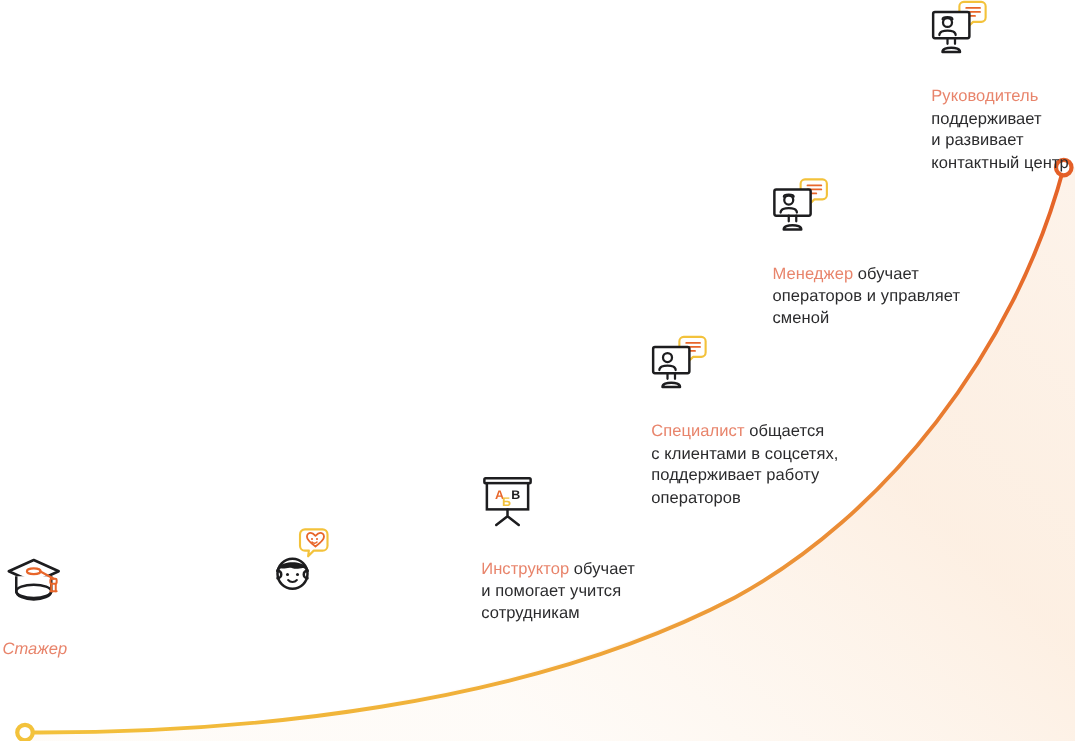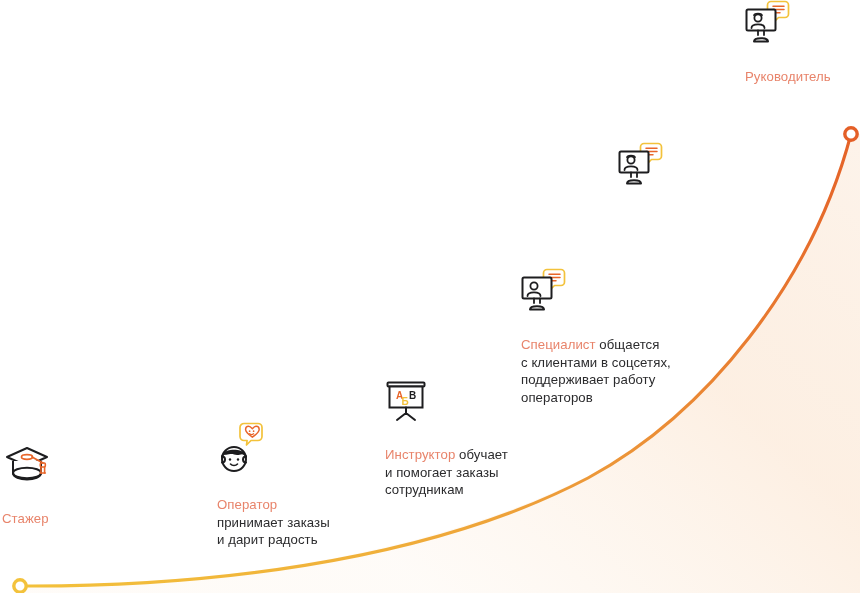--- a/index.html
+++ b/index.html
@@ -39,21 +39,21 @@
     letter-spacing: 0.005em;
     white-space: pre-line;
   }
   .role-name {
     color: #e8846b;
   }
   .role-name.block {
     display: block;
   }
   
-  #stage-trainee      { left: 2px;   top: 444px; width: 190px; }
+  #stage-trainee      { left: 2px;   top: 444px; width: 190px; font-style: italic; }
   #stage-operator     { left: 217px; top: 420px; width: 175px; }
   #stage-instructor   { left: 385px; top: 380px; width: 180px; }
   #stage-specialist   { left: 521px; top: 268px; width: 180px; }
   #stage-manager      { left: 618px; top: 142px; width: 180px; }
   #stage-head         { left: 745px; top: 0px;   width: 140px; }
 </style>
 </head>
 <body>
 
 <div id="canvas">
@@ -109,38 +109,34 @@
       <path d="M32.6 13.6 C33.7 14.9 35.5 14.9 36.6 13.6" fill="none" stroke="#e8662a" stroke-width="1.2" stroke-linecap="round"></path>
 
       <circle cx="17" cy="39" r="12" fill="#ffffff" stroke="#1d1d1f" stroke-width="2"></circle>
       <path d="M6.5 33.5 C9 28.5 25 28.5 27.5 33.5 C27.5 33.5 21 36 17 34.5 C13 33 9 36.5 6.5 33.5 Z" fill="#1d1d1f"></path>
       <path d="M5 36.5 a3 3 0 0 1 0 6 M29 36.5 a3 3 0 0 0 0 6" fill="none" stroke="#1d1d1f" stroke-width="2" stroke-linecap="round"></path>
       <path d="M5 37 C5 30 29 30 29 37" fill="none" stroke="#1d1d1f" stroke-width="2" stroke-linecap="round"></path>
       <circle cx="13" cy="39.5" r="1.2" fill="#1d1d1f"></circle>
       <circle cx="21" cy="39.5" r="1.2" fill="#1d1d1f"></circle>
       <path d="M13.5 44 C15.3 46 18.7 46 20.5 44" fill="none" stroke="#1d1d1f" stroke-width="1.6" stroke-linecap="round"></path>
     </svg>
-    <div class="stage-text">
-      <span class="role-name block">Оператор</span><span>принимает заказы
-и дарит радость</span>
-    </div>
   </div>
 
   <div class="stage" id="stage-instructor">
     <svg class="stage-icon" width="42" height="42" viewBox="0 0 42 42">
       <rect x="2.5" y="2.5" width="37" height="4" rx="1" fill="#ffffff" stroke="#1d1d1f" stroke-width="2"></rect>
       <rect x="4.5" y="6.5" width="33" height="21" fill="#ffffff" stroke="#1d1d1f" stroke-width="2"></rect>
       <text x="11" y="19" font-family="'Liberation Sans',sans-serif" font-size="10" font-weight="700" fill="#e8662a">А</text>
       <text x="16.5" y="25" font-family="'Liberation Sans',sans-serif" font-size="10" font-weight="700" fill="#f3c23b">Б</text>
       <text x="24" y="19" font-family="'Liberation Sans',sans-serif" font-size="10" font-weight="700" fill="#1d1d1f">В</text>
       <path d="M21 27.5 L21 33 M21 33 L12 40 M21 33 L30 40" fill="none" stroke="#1d1d1f" stroke-width="2" stroke-linecap="round"></path>
     </svg>
     <div class="stage-text">
       <span class="role-name">Инструктор</span><span> обучает
-и помогает заказы
+и помогает учится
 сотрудникам</span>
     </div>
   </div>
 
   <div class="stage" id="stage-specialist">
     <svg class="stage-icon" width="46" height="44" viewBox="0 0 46 44">
       <path d="M26 1.5 h14 a3.5 3.5 0 0 1 3.5 3.5 v9 a3.5 3.5 0 0 1 -3.5 3.5 h-6.5 l-4.5 4.3 l0.7 -4.3 h-3.7 a3.5 3.5 0 0 1 -3.5 -3.5 v-9 a3.5 3.5 0 0 1 3.5 -3.5 z" fill="#ffffff" stroke="#f3c23b" stroke-width="1.7" stroke-linejoin="round"></path>
       <path d="M28 6.3 h11 M28 9.5 h11 M28 12.7 h7" stroke="#e8662a" stroke-width="1.5" stroke-linecap="round"></path>
       <rect x="1.5" y="9.5" width="29" height="21" rx="1.5" fill="#ffffff" stroke="#1d1d1f" stroke-width="2"></rect>
       <circle cx="13" cy="18" r="3.6" fill="none" stroke="#1d1d1f" stroke-width="1.8"></circle>
@@ -161,31 +157,38 @@
     <svg class="stage-icon" width="46" height="44" viewBox="0 0 46 44">
       <path d="M26 1.5 h14 a3.5 3.5 0 0 1 3.5 3.5 v9 a3.5 3.5 0 0 1 -3.5 3.5 h-6.5 l-4.5 4.3 l0.7 -4.3 h-3.7 a3.5 3.5 0 0 1 -3.5 -3.5 v-9 a3.5 3.5 0 0 1 3.5 -3.5 z" fill="#ffffff" stroke="#f3c23b" stroke-width="1.7" stroke-linejoin="round"></path>
       <path d="M28 6.3 h11 M28 9.5 h11 M28 12.7 h7" stroke="#e8662a" stroke-width="1.5" stroke-linecap="round"></path>
       <rect x="1.5" y="9.5" width="29" height="21" rx="1.5" fill="#ffffff" stroke="#1d1d1f" stroke-width="2"></rect>
       <circle cx="13" cy="18" r="3.6" fill="none" stroke="#1d1d1f" stroke-width="1.8"></circle>
       <path d="M9 15.4 C9 13 17 13 17 15.4" fill="none" stroke="#1d1d1f" stroke-width="1.6" stroke-linecap="round"></path>
       <path d="M6.5 28 C6.5 23.2 19.5 23.2 19.5 28" fill="none" stroke="#1d1d1f" stroke-width="1.8" stroke-linecap="round"></path>
       <path d="M13 30.5 L13 35 M19 30.5 L19 35" fill="none" stroke="#1d1d1f" stroke-width="1.8" stroke-linecap="round"></path>
       <path d="M9 41.5 C9 37 23 37 23 41.5 Z" fill="#ffffff" stroke="#1d1d1f" stroke-width="2" stroke-linejoin="round"></path>
     </svg>
+    <div class="stage-text">
+      <span class="role-name">Менеджер</span><span> обучает
+операторов и управляет
+сменой</span>
+    </div>
   </div>
 
   <div class="stage" id="stage-head">
     <svg class="stage-icon" width="46" height="44" viewBox="0 0 46 44">
       <path d="M26 1.5 h14 a3.5 3.5 0 0 1 3.5 3.5 v9 a3.5 3.5 0 0 1 -3.5 3.5 h-6.5 l-4.5 4.3 l0.7 -4.3 h-3.7 a3.5 3.5 0 0 1 -3.5 -3.5 v-9 a3.5 3.5 0 0 1 3.5 -3.5 z" fill="#ffffff" stroke="#f3c23b" stroke-width="1.7" stroke-linejoin="round"></path>
       <path d="M28 6.3 h11 M28 9.5 h11 M28 12.7 h7" stroke="#e8662a" stroke-width="1.5" stroke-linecap="round"></path>
       <rect x="1.5" y="9.5" width="29" height="21" rx="1.5" fill="#ffffff" stroke="#1d1d1f" stroke-width="2"></rect>
       <circle cx="13" cy="18" r="3.6" fill="none" stroke="#1d1d1f" stroke-width="1.8"></circle>
       <path d="M9 15.4 C9 13 17 13 17 15.4" fill="none" stroke="#1d1d1f" stroke-width="1.6" stroke-linecap="round"></path>
       <path d="M6.5 28 C6.5 23.2 19.5 23.2 19.5 28" fill="none" stroke="#1d1d1f" stroke-width="1.8" stroke-linecap="round"></path>
       <path d="M13 30.5 L13 35 M19 30.5 L19 35" fill="none" stroke="#1d1d1f" stroke-width="1.8" stroke-linecap="round"></path>
       <path d="M9 41.5 C9 37 23 37 23 41.5 Z" fill="#ffffff" stroke="#1d1d1f" stroke-width="2" stroke-linejoin="round"></path>
     </svg>
     <div class="stage-text">
-      <span class="role-name block">Руководитель</span>
+      <span class="role-name block">Руководитель</span><span>поддерживает
+и развивает
+контактный центр</span>
     </div>
   </div>
 
 </div>
 
 </body></html>

